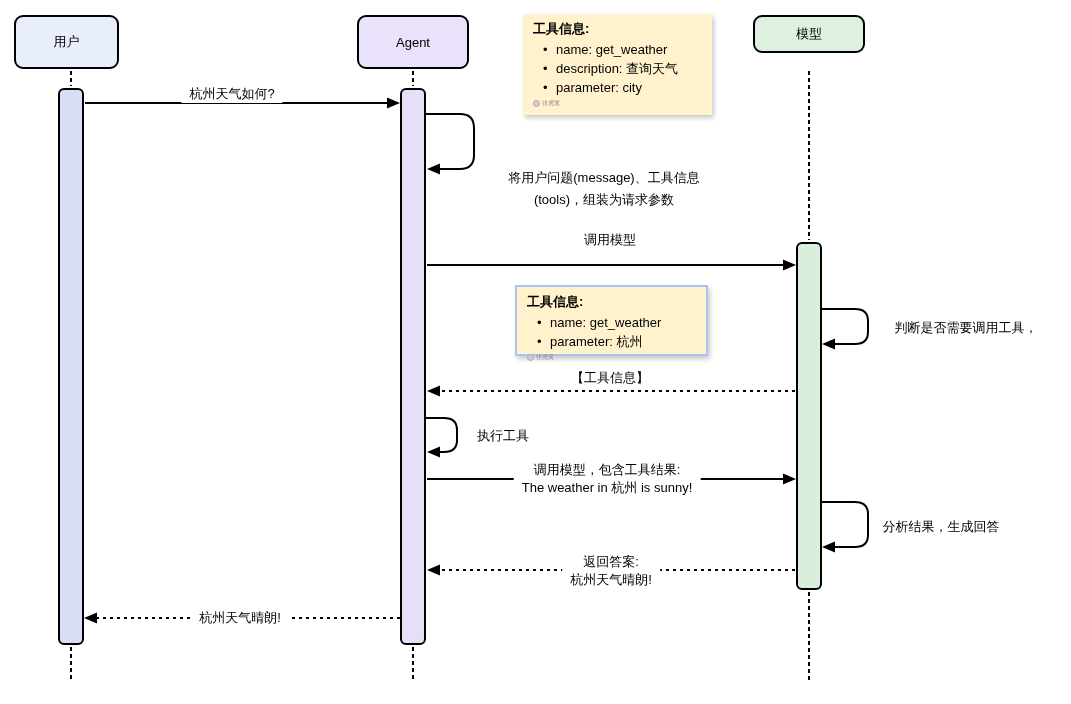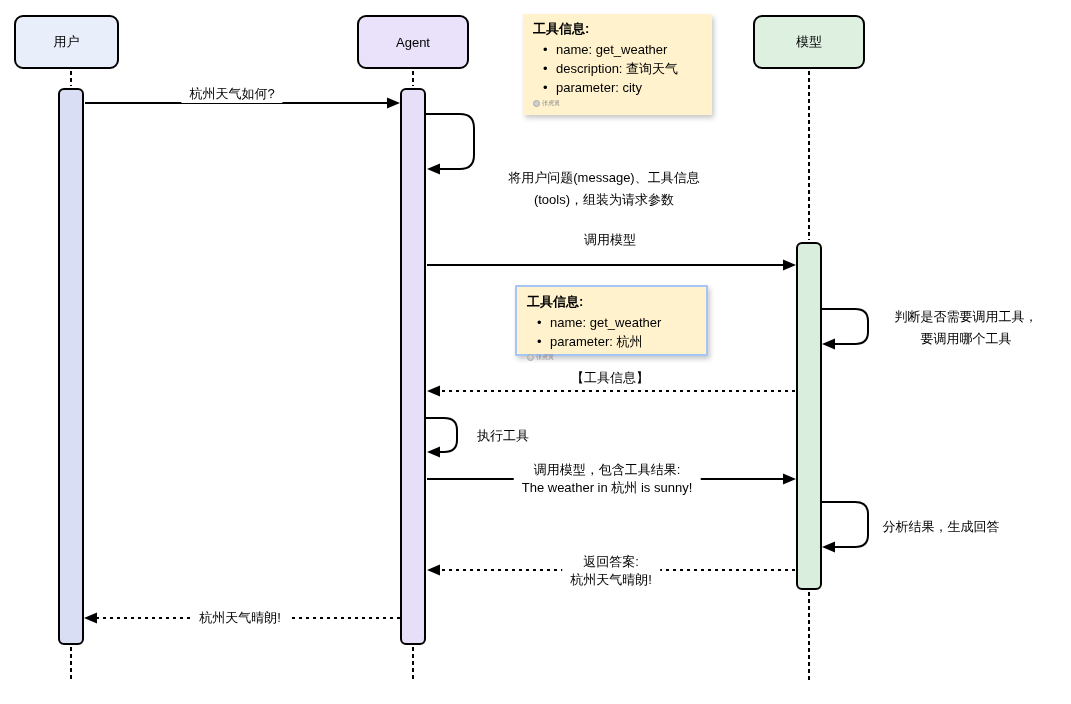--- a/index.html
+++ b/index.html
@@ -8,21 +8,21 @@
     font-family:"Liberation Sans","DejaVu Sans",sans-serif;color:#000;
   }
   .layer{position:absolute;left:0;top:0;width:1071px;height:704px;pointer-events:none;}
   .actor{
     position:absolute;border:2px solid #000;border-radius:9px;
     display:flex;align-items:center;justify-content:center;
     font-size:13px;box-sizing:border-box;
   }
   .actor.user{left:14px;top:15px;width:105px;height:54px;background:var(--user-fill);}
   .actor.agent{left:357px;top:15px;width:112px;height:54px;background:var(--agent-fill);}
-  .actor.model{left:753px;top:15px;width:112px;height:54px;background:var(--model-fill);}
+  .actor.model{left:753px;top:15px;width:112px;height:38px;background:var(--model-fill);}
   .bar{position:absolute;width:22px;border:2px solid #000;border-radius:6px;box-sizing:content-box;}
   .bar.user{left:58px;top:88px;height:553px;background:var(--user-bar);}
   .bar.agent{left:400px;top:88px;height:553px;background:var(--agent-bar);}
   .bar.model{left:796px;top:242px;height:344px;background:var(--model-bar);}
   .label{
     position:absolute;font-size:13px;line-height:18px;text-align:center;
     transform:translate(-50%,-50%);white-space:nowrap;
   }
   .label.bg{background:#fff;padding:0 8px;}
   .label.wide{line-height:22px;}
@@ -124,21 +124,20 @@
 
   <div class="label wide" style="left:604px;top:142px;margin-top:47px;">
     <div>将用户问题(message)、工具信息</div>
     <div>(tools)，组装为请求参数</div>
   </div>
 
   <div class="label" style="left:610px;top:240px;">调用模型</div>
 
   <div class="label wide" style="left:966px;top:328px;">
     <div>判断是否需要调用工具，</div>
-    <div>要调用哪个工具</div>
   </div>
 
   <div class="label" style="left:610px;top:378px;">【工具信息】</div>
 
   <div class="label" style="left:503px;top:436px;">执行工具</div>
 
   <div class="label bg" style="left:607px;top:479px;">
     <div>调用模型，包含工具结果:</div>
     <div>The weather in 杭州 is sunny!</div>
   </div>

